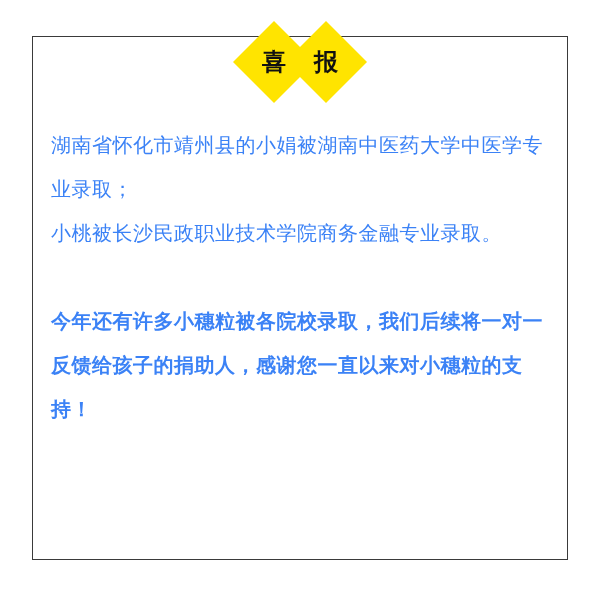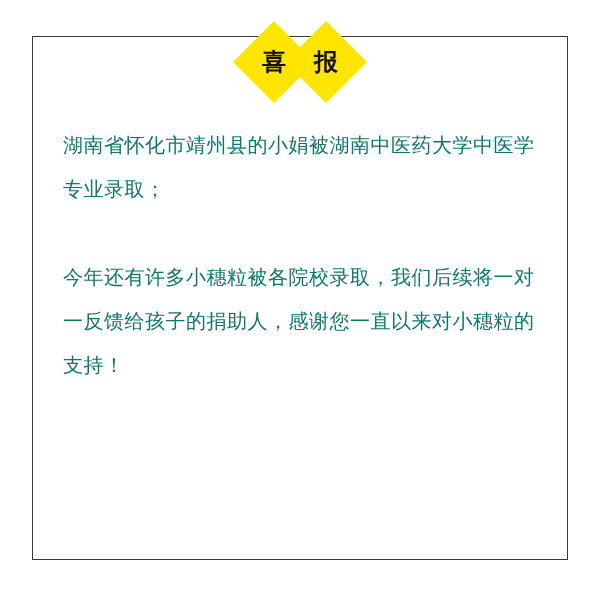--- a/index.html
+++ b/index.html
@@ -57,35 +57,36 @@
   .diamond span {
     transform: rotate(-45deg);
     font-size: 24px;
     font-weight: bold;
     color: #111111;
     line-height: 1;
     font-family: "DejaVu Sans", "Liberation Sans", sans-serif;
   }
   .body-text {
     position: absolute;
-    left: 30px;
+    left: 18px;
     right: 18px;
     top: 86px;
     font-size: 20px;
     line-height: 44px;
-    color: #0f766e;
+    color: #3b82f6;
     letter-spacing: 0.5px;
     font-family: "DejaVu Sans", "Liberation Sans", sans-serif;
   }
   .para {
     margin: 0;
     white-space: pre-wrap;
   }
   .para.gap {
     margin-top: 44px;
+    font-weight: bold;
   }
 </style>
 </head>
 <body>
 
 <div class="page">
   <div class="card">
 
     <div class="badge-wrap">
       <div class="badge">
@@ -93,17 +94,18 @@
           <span>喜</span>
         </div>
         <div class="diamond">
           <span>报</span>
         </div>
       </div>
     </div>
 
     <div class="body-text">
       <p class="para">湖南省怀化市靖州县的小娟被湖南中医药大学中医学专业录取；</p>
+      <p class="para">小桃被长沙民政职业技术学院商务金融专业录取。</p>
       <p class="para gap">今年还有许多小穗粒被各院校录取，我们后续将一对一反馈给孩子的捐助人，感谢您一直以来对小穗粒的支持！</p>
     </div>
 
   </div>
 </div>
 
 </body></html>

